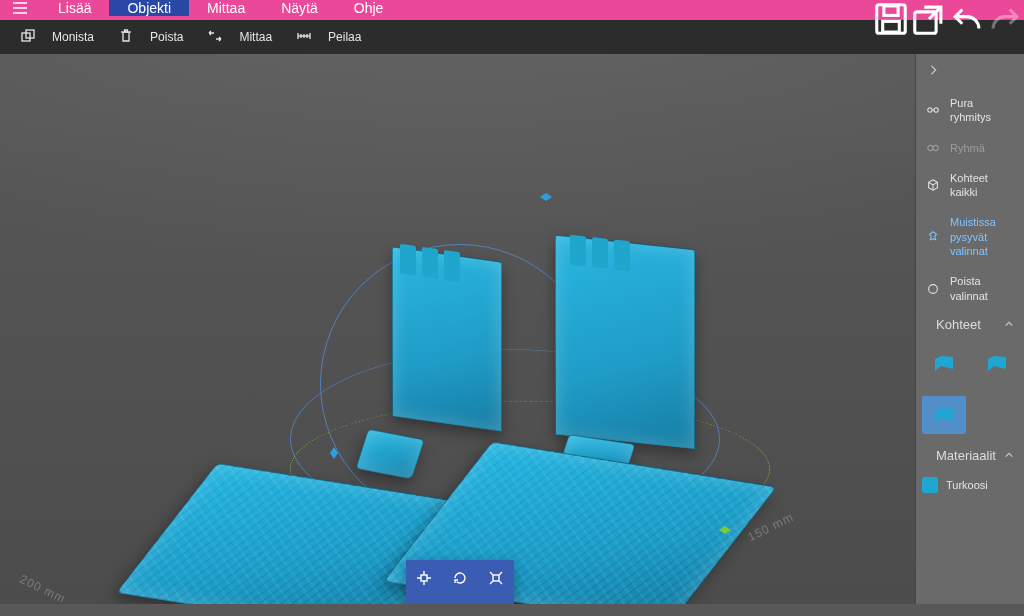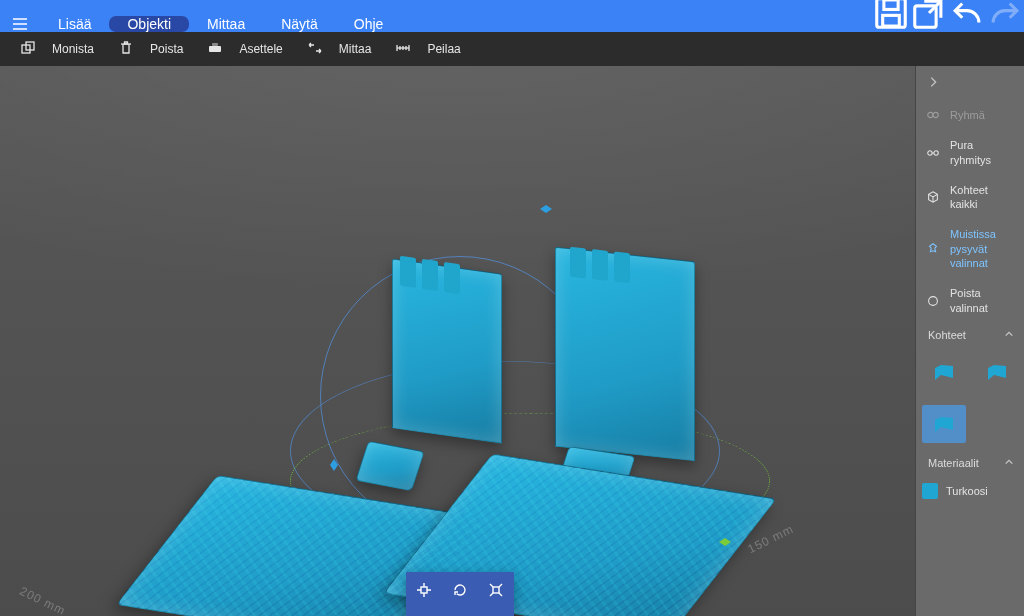--- a/index.html
+++ b/index.html
@@ -1,42 +1,42 @@
 <!DOCTYPE html>
 <html><head>
 <meta charset="utf-8">
 <style>
   * { margin: 0; padding: 0; box-sizing: border-box; font-family: "Segoe UI", Arial, sans-serif; -webkit-font-smoothing: antialiased; }
   html, body { width: 1024px; height: 616px; overflow: hidden; background: #585858; color: #ccc; }
 
   
   .menubar {
-    height: 32px;
-    background: #3b82f6;
-    display: flex;
-    align-items: flex-end;
+    height: 20px;
+    background: #ec4899;
+    display: flex;
+    align-items: flex-start;
     color: #fff;
     font-size: 14px;
     font-weight: 400;
   }
   .hamburger {
     width: 40px;
     display: flex;
     align-items: center;
     justify-content: center;
     cursor: pointer;
   }
   .hamburger svg { width: 16px; height: 16px; }
   .menu-item {
     padding: 0 18px;
     display: flex;
     align-items: center;
     cursor: pointer;
   }
-  .menu-item.active { background: #2948a6; border-radius: 7px; }
+  .menu-item.active { background: #2948a6; }
   .menubar .spacer { flex: 1; }
   .menubar .right-icon {
     width: 38px;
     display: flex;
     align-items: center;
     justify-content: center;
     cursor: pointer;
   }
   .menubar .right-icon.dim { opacity: .35; cursor: default; }
   .menubar svg { display: block; }
@@ -210,22 +210,22 @@
   }
   .sel-item.disabled { color: #9c9c9c; cursor: default; }
   .sel-item.active { color: #7fc4ff; }
   .sel-item .icn { width: 14px; flex: none; display: flex; justify-content: center; }
   .sel-item svg { width: 14px; height: 14px; }
 
   .section-header {
     display: flex;
     align-items: center;
     justify-content: space-between;
-    padding: 6px 10px 6px 12px;
-    font-size: 11px;
+    padding: 6px 10px 6px 20px;
+    font-size: 13px;
     color: #dcdcdc;
     cursor: pointer;
     gap: 8px;
   }
   .section-header svg { width: 10px; height: 10px; opacity: .8; }
 
   .thumb-row {
     display: flex;
     gap: 10px;
     padding: 6px 6px 8px 6px;
@@ -320,29 +320,20 @@
   </div>
   <div class="tool-btn">
     <span>
       <svg viewBox="0 0 16 16" fill="none" stroke="#e6e6e6" stroke-width="1.3">
           <path d="M3 4h10"></path>
           <path d="M5 4v9h6V4"></path>
           <path d="M6.5 2h3v2h-3z"></path>
         </svg>
     </span>
     <span>Poista</span>
-  </div>
-  <div class="tool-btn">
-    <span>
-      <svg viewBox="0 0 16 16" fill="#e6e6e6">
-          <rect x="2" y="6" width="12" height="6" rx="1"></rect>
-          <rect x="5" y="3" width="6" height="3" rx="1" fill="#e6e6e6" opacity=".5"></rect>
-        </svg>
-    </span>
-    <span>Asettele</span>
   </div>
   <div class="tool-btn">
     <span>
       <svg viewBox="0 0 16 16" fill="none" stroke="#e6e6e6" stroke-width="1.3">
           <path d="M2 5h5M2 5l2-2M2 5l2 2"></path>
           <path d="M14 11H9m5 0-2-2m2 2-2 2"></path>
         </svg>
     </span>
     <span>Mittaa</span>
   </div>
@@ -438,39 +429,39 @@
 
   <div class="panel">
     <div class="panel-top">
       <span>
         <svg viewBox="0 0 16 16" fill="none" stroke="#ddd" stroke-width="1.5">
             <path d="M6 3l5 5-5 5"></path>
           </svg>
       </span>
     </div>
 
-    <div class="sel-item disabled">
-      <span class="icn">
-        <svg viewBox="0 0 16 16" fill="none" stroke="#9c9c9c" stroke-width="1.2">
-            <circle cx="5" cy="8" r="3"></circle>
-            <circle cx="11" cy="8" r="3"></circle>
-          </svg>
-      </span>
-      <span>Ryhmä</span>
-    </div>
     <div class="sel-item">
       <span class="icn">
         <svg viewBox="0 0 16 16" fill="none" stroke="#e3e3e3" stroke-width="1.2">
             <circle cx="4.5" cy="8" r="2.5"></circle>
             <circle cx="11.5" cy="8" r="2.5"></circle>
             <path d="M7 8h2"></path>
           </svg>
       </span>
       <span>Pura ryhmitys</span>
     </div>
+    <div class="sel-item disabled">
+      <span class="icn">
+        <svg viewBox="0 0 16 16" fill="none" stroke="#9c9c9c" stroke-width="1.2">
+            <circle cx="5" cy="8" r="3"></circle>
+            <circle cx="11" cy="8" r="3"></circle>
+          </svg>
+      </span>
+      <span>Ryhmä</span>
+    </div>
     <div class="sel-item">
       <span class="icn">
         <svg viewBox="0 0 16 16" fill="none" stroke="#e3e3e3" stroke-width="1.2">
             <path d="M8 2l5 3v6l-5 3-5-3V5z"></path>
             <path d="M3 5l5 3 5-3M8 8v6"></path>
           </svg>
       </span>
       <span>Kohteet kaikki</span>
     </div>
     <div class="sel-item active">

